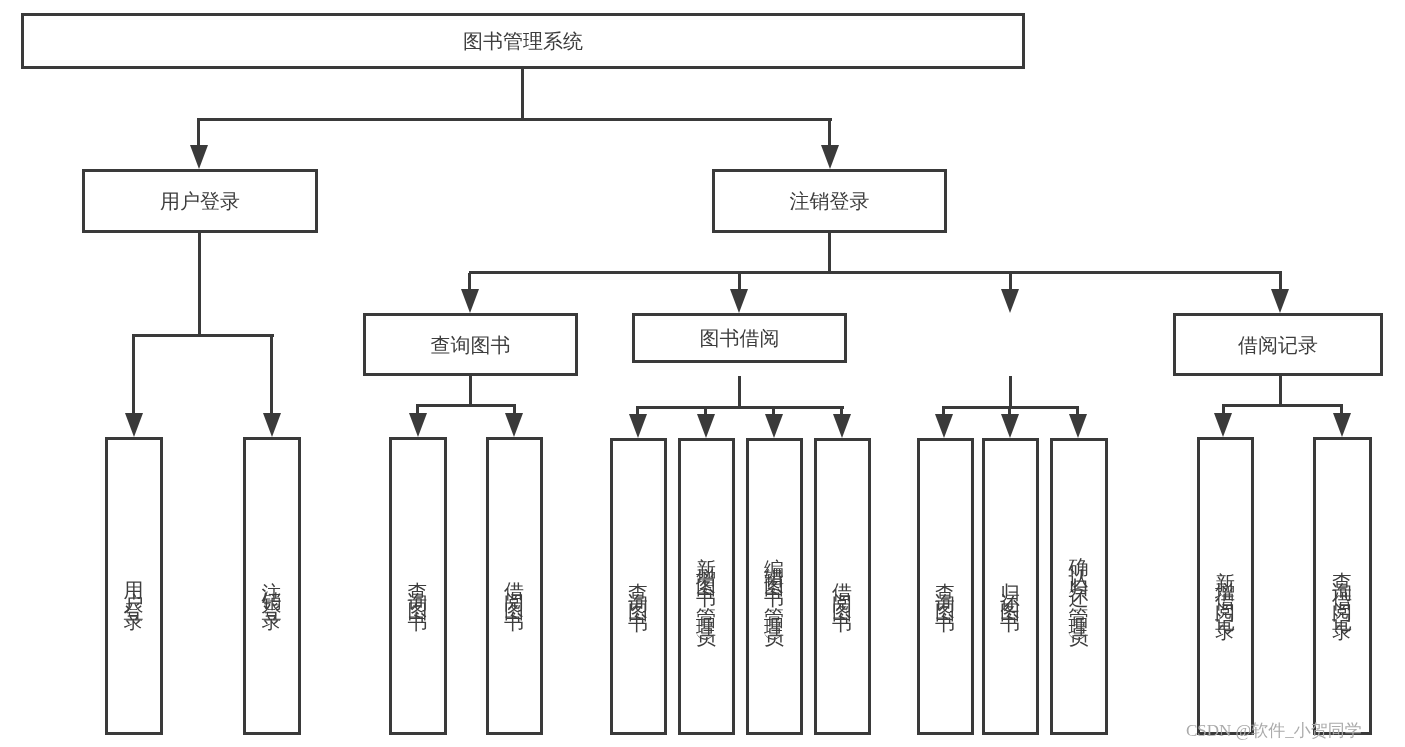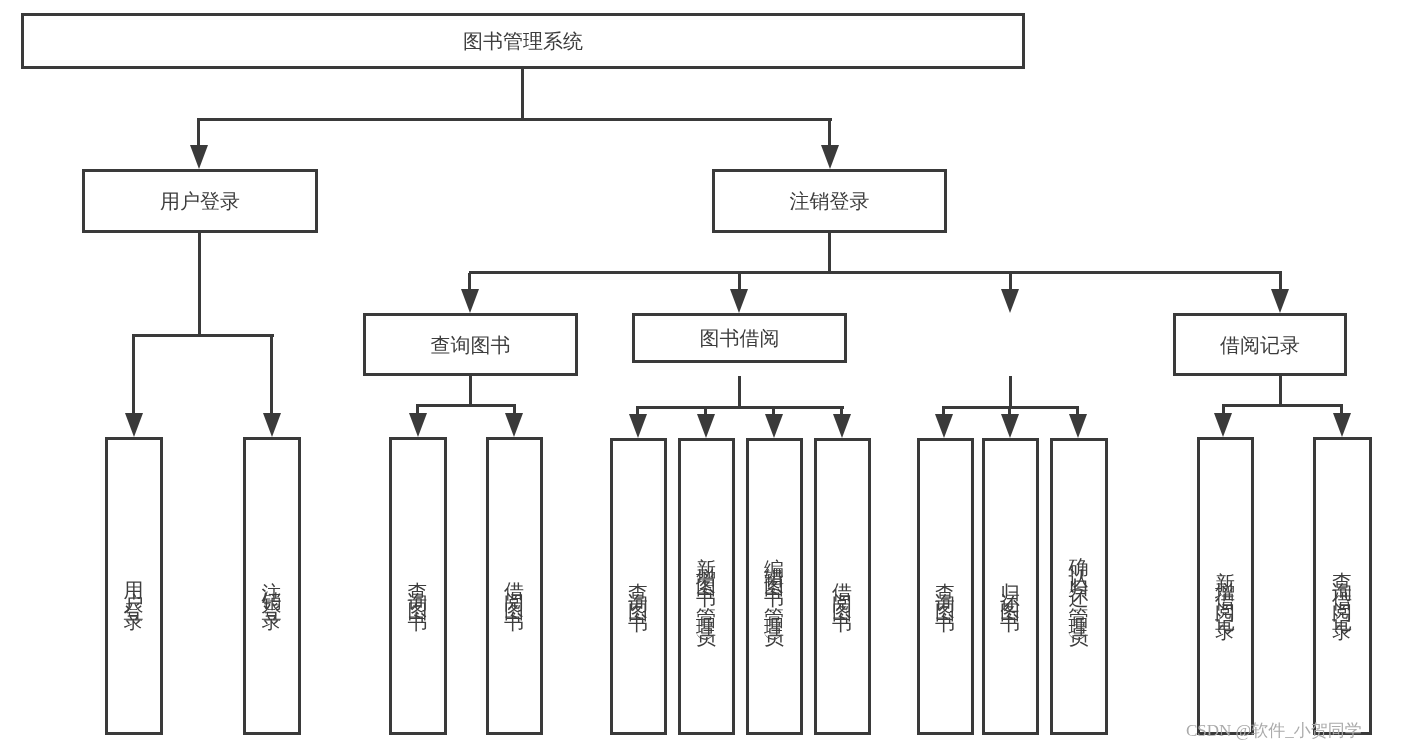--- a/index.html
+++ b/index.html
@@ -50,21 +50,21 @@
 
   <div class="box" style="left:363px;top:313px;width:215px;height:63px">
     <span class="lbl">查询图书</span>
   </div>
 
   <div class="box" style="left:632px;top:313px;width:215px;height:50px">
     <span class="lbl">图书借阅</span>
   </div>
 
 
-  <div class="box" style="left:1173px;top:313px;width:174px;height:63px">
+  <div class="box" style="left:1173px;top:313px;width:210px;height:63px">
     <span class="lbl">借阅记录</span>
   </div>
 
   <div class="box leaf" style="left:105px;top:437px;width:58px;height:298px">
     <span class="lbl">用户登录</span>
   </div>
   <div class="box leaf" style="left:243px;top:437px;width:58px;height:298px">
     <span class="lbl">注销登录</span>
   </div>
 

